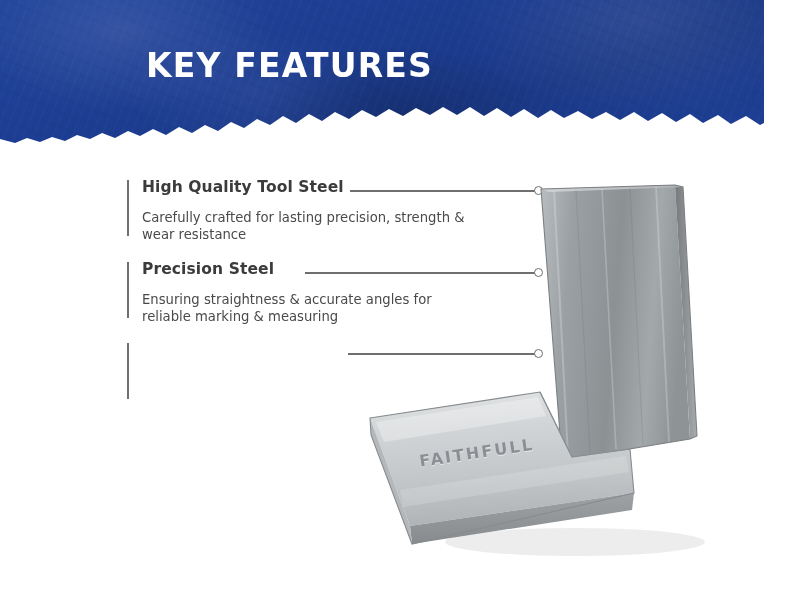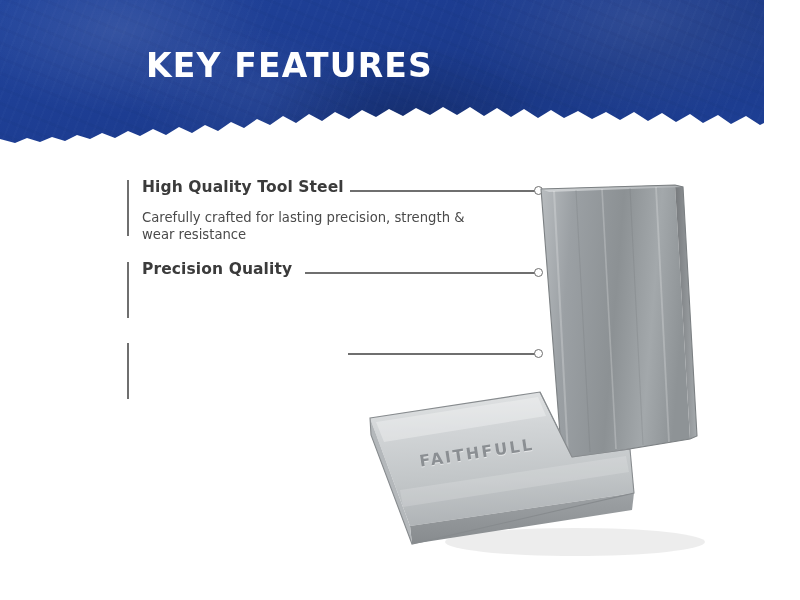--- a/index.html
+++ b/index.html
@@ -167,21 +167,22 @@
   <div class="feature-bar" id="bar-3"></div>
 
   <div class="feature" id="feature-1">
     <div class="feature-title">High Quality Tool Steel</div>
     <div class="feature-desc">Carefully crafted for lasting precision, strength &amp; wear resistance</div>
   </div>
   <div class="leader-line" id="line-1"></div>
   <div class="leader-dot" id="dot-1"></div>
 
   <div class="feature" id="feature-2">
-    <div class="feature-title">Precision Quality</div>
+    <div class="feature-title">Precision Steel</div>
+    <div class="feature-desc">Ensuring straightness &amp; accurate angles for reliable marking &amp; measuring</div>
   </div>
   <div class="leader-line" id="line-2"></div>
   <div class="leader-dot" id="dot-2"></div>
 
   <div class="feature" id="feature-3">
   </div>
   <div class="leader-line" id="line-3"></div>
   <div class="leader-dot" id="dot-3"></div>
 
   <svg id="product-image" viewBox="0 0 440 420">

